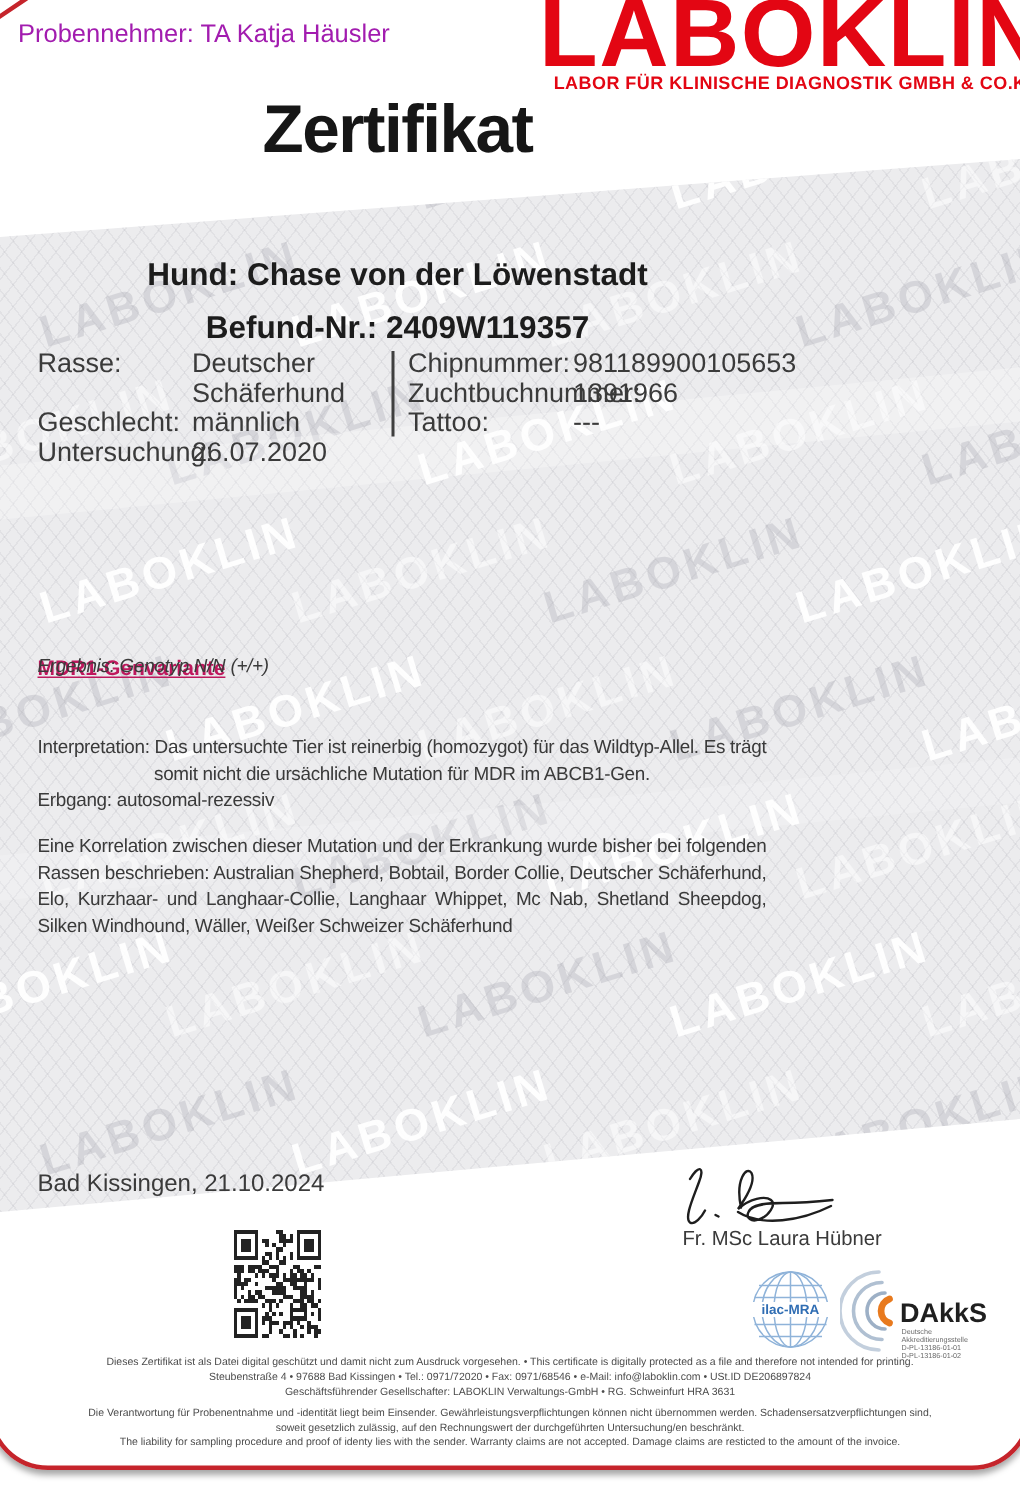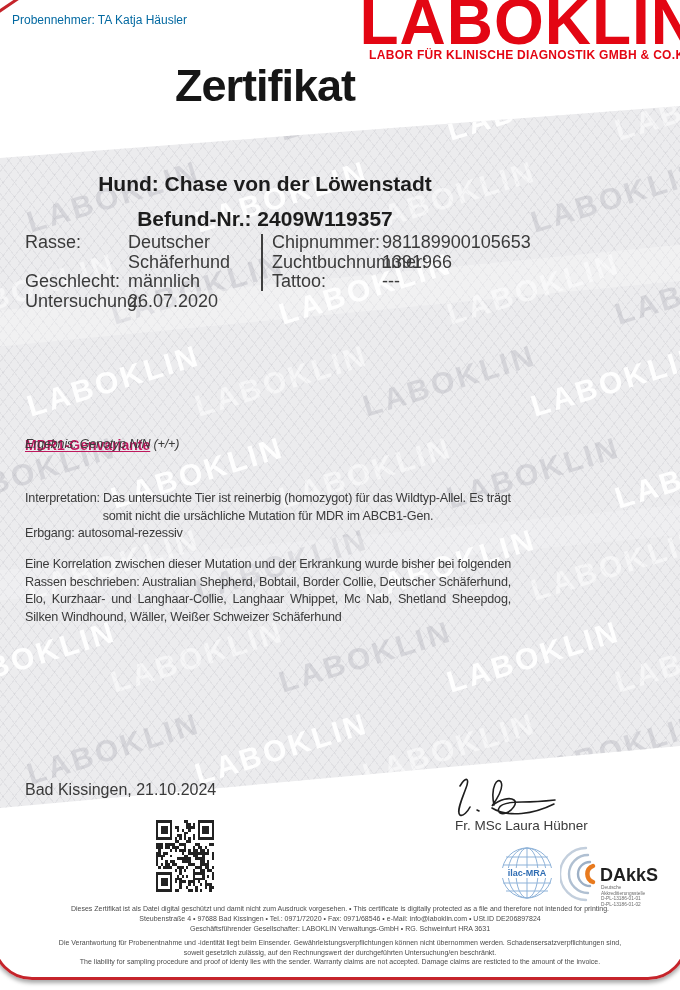--- a/index.html
+++ b/index.html
@@ -19,21 +19,21 @@
         background-image:
           repeating-linear-gradient(52deg, rgba(140,140,152,.11) 0 1px, transparent 1px 9px),
           repeating-linear-gradient(-52deg, rgba(140,140,152,.11) 0 1px, transparent 1px 9px);
         clip-path:polygon(0 52px,100% 0,100% 640px,0 702px);overflow:hidden;}
   .wm{position:absolute;font-weight:bold;font-size:30px;letter-spacing:3px;
         transform:rotate(-17deg);white-space:nowrap;user-select:none;}
   .wm-stripe{position:absolute;left:-5%;width:115%;background:rgba(255,255,255,.55);
         transform:rotate(-5.5deg);}
 
   .abs{position:absolute;}
-  .sampler{left:12px;top:13px;font-size:12px;color:#0369a1;z-index:3;}
+  .sampler{left:12px;top:13px;font-size:17px;color:#a21caf;z-index:3;}
 
   .logo{right:-18px;top:-10px;font-size:64px;font-weight:bold;color:#e30613;line-height:1;
         letter-spacing:1px;white-space:nowrap;z-index:3;}
   .logo-sub{right:-14px;top:48px;font-size:12px;font-weight:bold;color:#e30613;
         letter-spacing:.3px;white-space:nowrap;z-index:3;}
 
   .cert-title{left:0;top:60px;width:530px;text-align:center;font-size:45px;font-weight:bold;
         color:#161616;letter-spacing:-1px;z-index:3;}
 
   .subject{left:25px;top:172px;width:480px;text-align:center;font-weight:bold;color:#1c1c1c;

